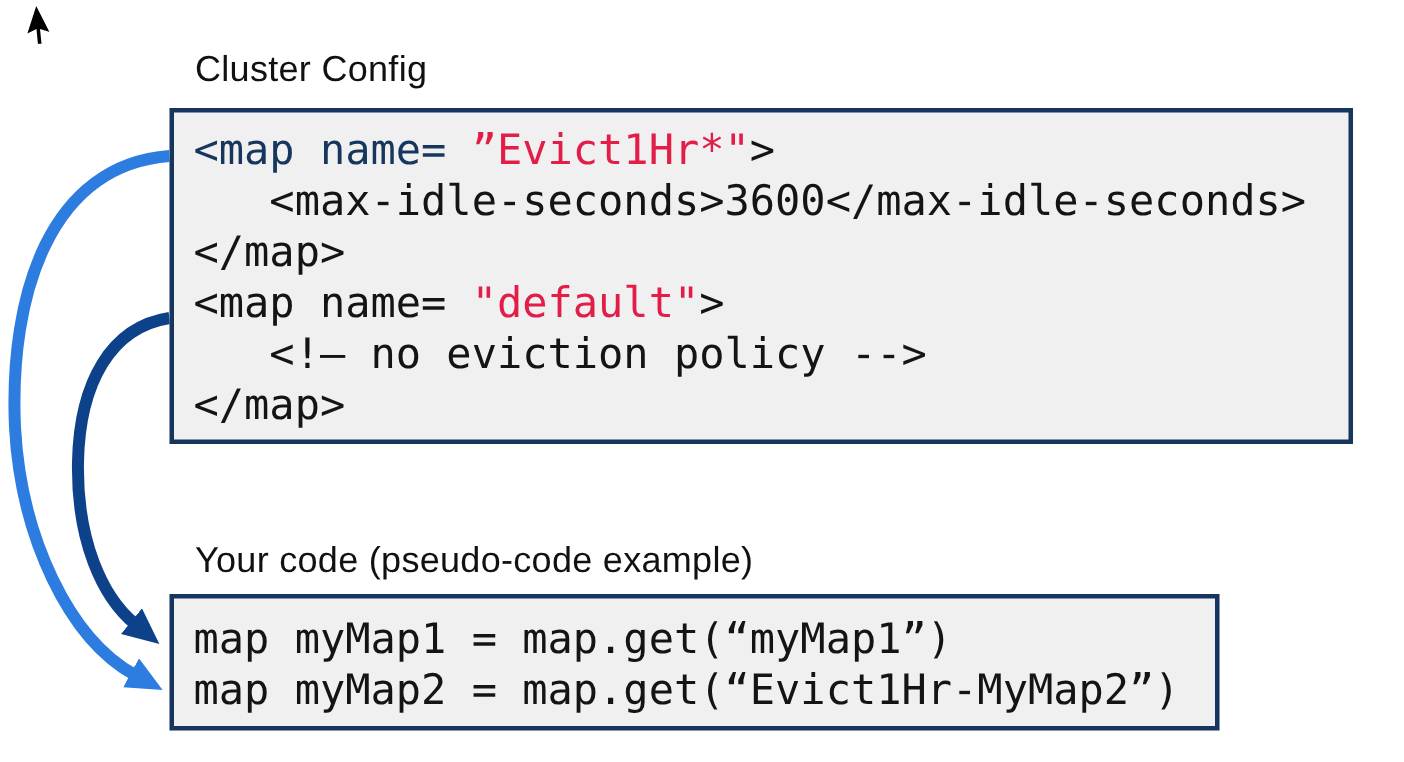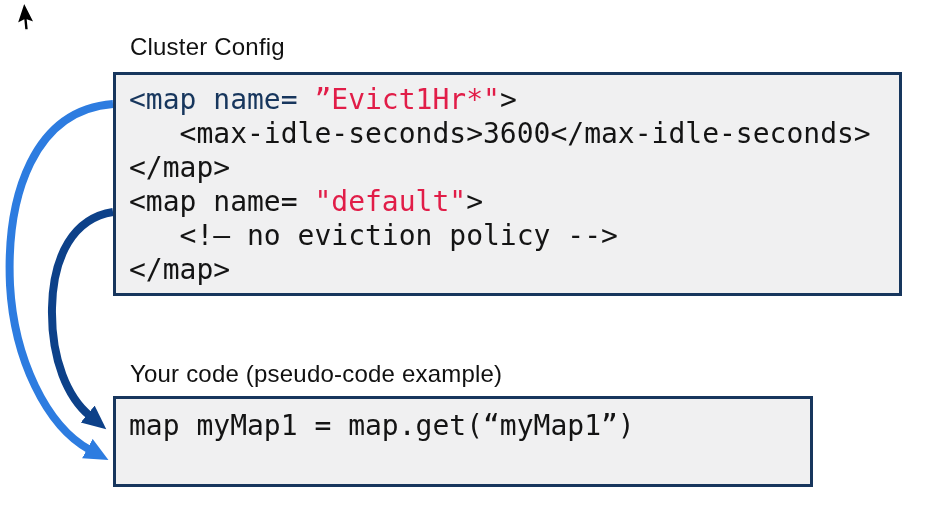--- a/index.html
+++ b/index.html
@@ -45,19 +45,19 @@
   <path fill="none" stroke-width="8" marker-end="url(#head-blue)" d="M 113 104 C 34 110, 6 195, 10 285 C 14 358, 46 426, 90 450" stroke="#2D7CE0"></path>
   <path fill="none" stroke-width="8" marker-end="url(#head-navy)" d="M 113 212 C 74 218, 53 255, 52 308 C 51 360, 68 398, 90 416" stroke="#0D4189"></path>
 </svg>
 
 <div id="title-cluster" class="heading">Cluster Config</div>
 
 <div id="config-box" class="code-box"><div class="code-line"><span class="tok-navy">&lt;map name= </span><span class="tok-red">”Evict1Hr*"</span><span class="tok-dark">&gt;</span></div><div class="code-line"><span class="tok-dark">   &lt;max-idle-seconds&gt;3600&lt;/max-idle-seconds&gt;</span></div><div class="code-line"><span class="tok-dark">&lt;/map&gt;</span></div><div class="code-line"><span class="tok-dark">&lt;map name= </span><span class="tok-red">"default"</span><span class="tok-dark">&gt;</span></div><div class="code-line"><span class="tok-dark">   &lt;!– no eviction policy --&gt;</span></div><div class="code-line"><span class="tok-dark">&lt;/map&gt;</span></div></div>
 
 <div id="title-yourcode" class="heading">Your code (pseudo-code example)</div>
 
-<div id="pseudo-box" class="code-box"><div class="code-line"><span class="tok-dark">map myMap1 = map.get(“myMap1”)</span></div></div>
+<div id="pseudo-box" class="code-box"><div class="code-line"><span class="tok-dark">map myMap1 = map.get(“myMap1”)</span></div><div class="code-line"><span class="tok-dark">map myMap2 = map.get(“Evict1Hr-MyMap2”)</span></div></div>
 
 <svg id="cursor" width="40" height="44" viewBox="0 0 40 44">
   <g transform="translate(10,2) rotate(18)">
     <path d="M0,0 L0,23 L5.4,17.8 L9.2,26.6 L12.9,25 L9.1,16.4 L16.4,16.4 Z" fill="#000000" stroke="#ffffff" stroke-width="1.6"></path>
   </g>
 </svg>
 
 </body></html>

